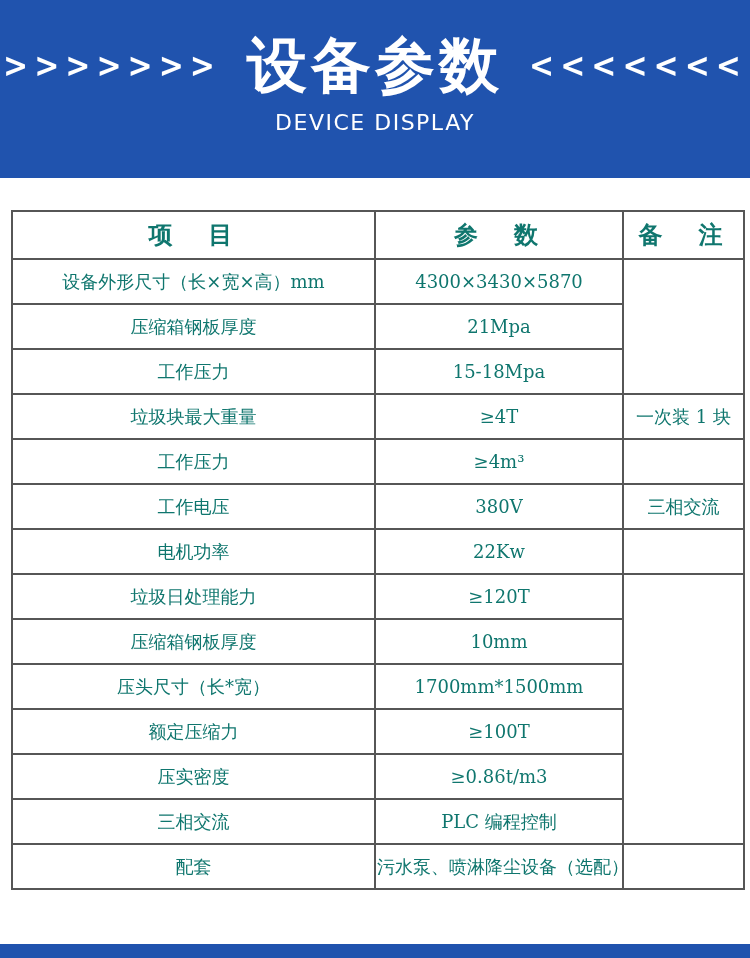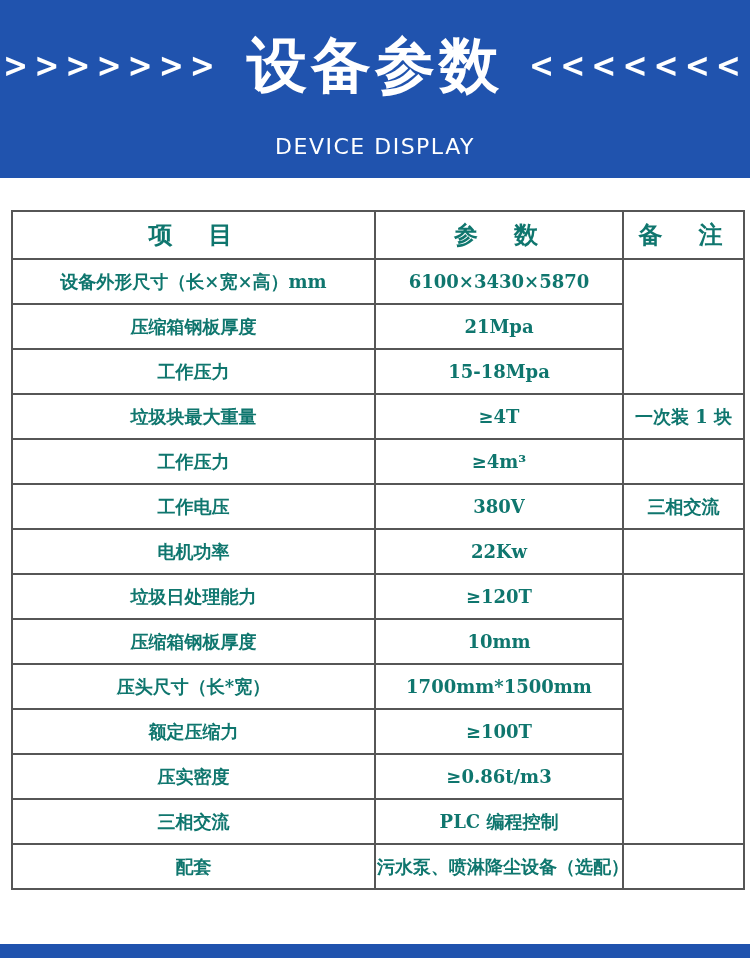--- a/index.html
+++ b/index.html
@@ -43,21 +43,21 @@
   }
   .banner-title {
     margin: 0;
     font-size: 60px;
     line-height: 1;
     font-weight: bold;
     letter-spacing: 4px;
     white-space: nowrap;
   }
   .banner-subtitle {
-    margin-top: 26px;
+    margin-top: 2px;
     text-align: center;
     font-size: 22px;
     letter-spacing: 1.5px;
     white-space: nowrap;
   }
 
   
   .spec-table {
     position: absolute;
     top: 210px;
@@ -81,21 +81,21 @@
   }
   .spec-table th {
     height: 46px;
     font-size: 24px;
     font-weight: bold;
     letter-spacing: 6px;
   }
   .spec-table td {
     height: 43px;
     font-size: 18px;
-    font-weight: bold;
+    font-weight: normal;
   }
 
   
   .bottom-bar {
     position: absolute;
     left: 0;
     top: 944px;
     width: 750px;
     height: 14px;
     background: #2053ae;
@@ -124,21 +124,21 @@
     <thead>
       <tr>
         <th>项　目</th>
         <th>参　数</th>
         <th>备　注</th>
       </tr>
     </thead>
     <tbody>
         <tr>
           <td>设备外形尺寸（长×宽×高）mm</td>
-          <td>6100×3430×5870</td>
+          <td>4300×3430×5870</td>
           <td rowspan="3"></td>
         </tr>
         <tr>
           <td>压缩箱钢板厚度</td>
           <td>21Mpa</td>
         </tr>
         <tr>
           <td>工作压力</td>
           <td>15-18Mpa</td>
         </tr>

